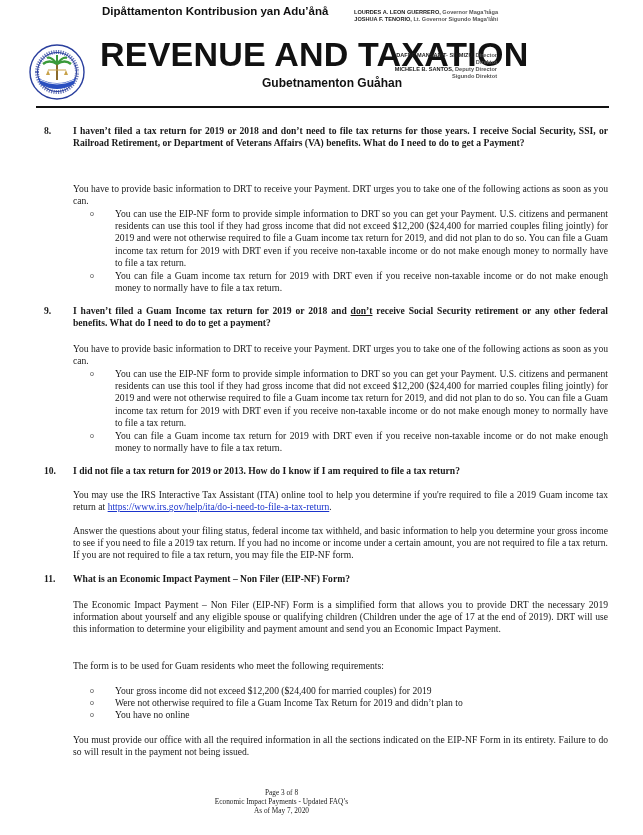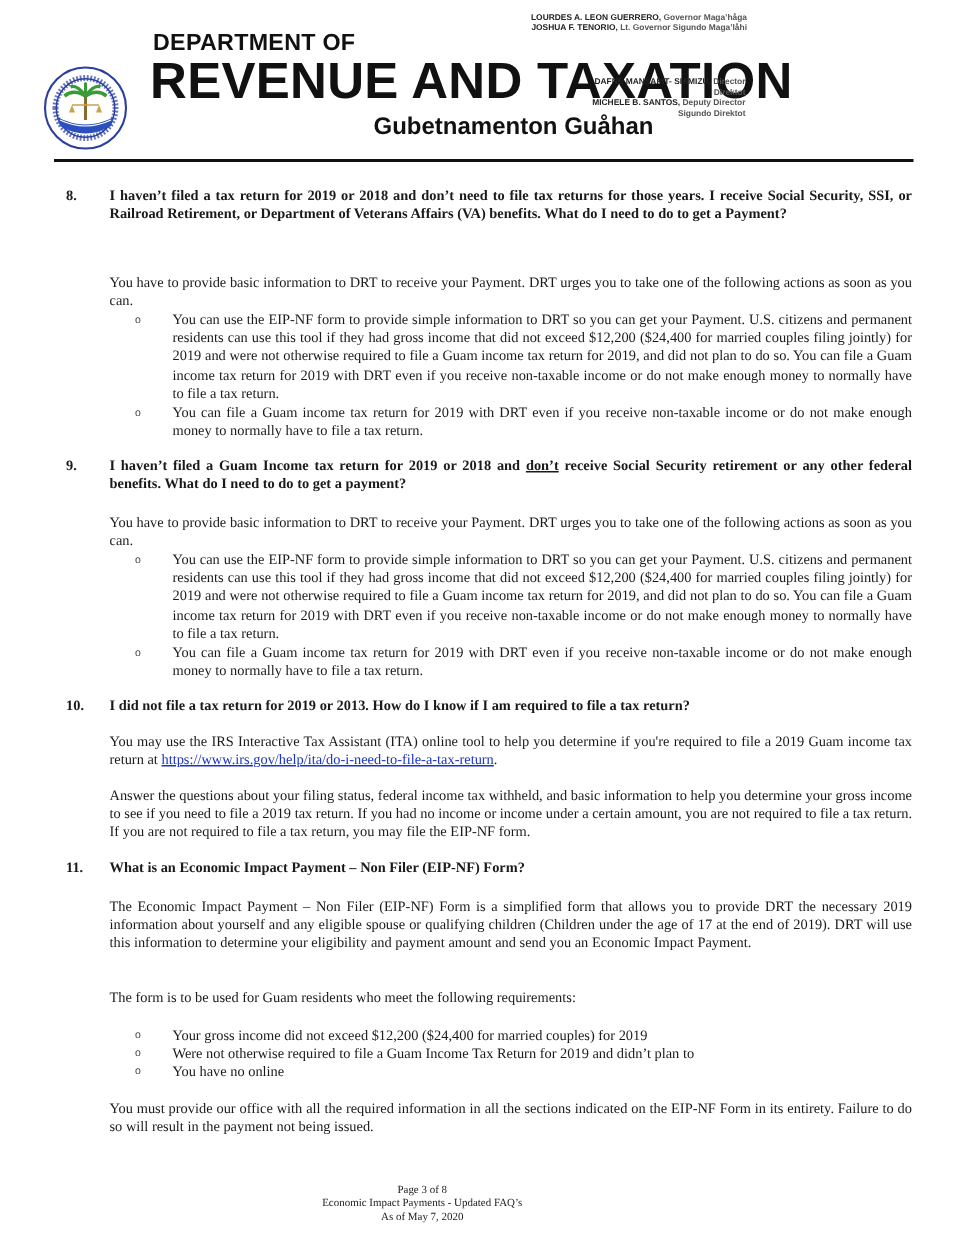--- a/index.html
+++ b/index.html
@@ -5,21 +5,21 @@
   html, body { margin:0; padding:0; background:#ffffff; }
   body { width:643px; height:835px; position:relative; overflow:hidden; color:#111; }
   .page { position:absolute; left:0; top:0; width:643px; height:835px; background:#fff; }
 
   
   .logo { position:absolute; left:29px; top:44px; width:56px; height:56px; }
   .hdr-sub { position:absolute; left:102px; top:5px; font-family:"Liberation Sans", sans-serif; font-size:11.5px; font-weight:bold; color:#111; white-space:nowrap; }
   .hdr-dept { position:absolute; left:102px; top:20px; font-family:"Liberation Sans", sans-serif; font-size:15.5px; font-weight:bold; color:#111; white-space:nowrap; letter-spacing:0.2px; }
   .hdr-main { position:absolute; left:100px; top:36px; font-family:"Liberation Sans", sans-serif; font-size:34px; font-weight:bold; color:#111; white-space:nowrap; line-height:36px; letter-spacing:0.2px; }
   .hdr-gov { position:absolute; left:102px; top:76px; font-family:"Liberation Sans", sans-serif; font-size:14px; font-weight:bold; color:#111; white-space:nowrap; }
-  .hdr-gub { position:absolute; left:249px; top:76px; font-family:"Liberation Sans", sans-serif; font-size:16px; font-weight:bold; color:#111; white-space:nowrap; }
+  .hdr-gub { position:absolute; left:262px; top:76px; font-family:"Liberation Sans", sans-serif; font-size:12px; font-weight:bold; color:#111; white-space:nowrap; }
   .officials { position:absolute; right:146px; text-align:right; font-family:"Liberation Sans", sans-serif; font-size:5.6px; line-height:7px; font-weight:bold; color:#222; white-space:nowrap; }
   .officials.top { top:9px; right:145px; }
   .officials.bot { top:52px; right:146px; }
   .officials .title { font-weight:bold; color:#555; }
   .rule { position:absolute; left:36px; top:106px; width:573px; height:2px; background:#111; }
 
   
   .content { position:absolute; left:0; top:0; width:643px; font-family:"Liberation Serif", serif; font-size:9.6px; line-height:12.2px; color:#1a1a1a; }
   .q { position:absolute; left:44px; width:564px; }
   .q .num { position:absolute; left:0; top:0; font-weight:bold; }
@@ -50,21 +50,21 @@
     <path d="M28 20 Q20 15 14 20" fill="none" stroke="#3a9a3a" stroke-width="2.4"></path>
     <path d="M28 20 Q36 15 42 20" fill="none" stroke="#3a9a3a" stroke-width="2.4"></path>
     <path d="M28 20 Q22 12 18 14" fill="none" stroke="#3a9a3a" stroke-width="2.2"></path>
     <path d="M28 20 Q34 12 38 14" fill="none" stroke="#3a9a3a" stroke-width="2.2"></path>
     <path d="M28 20 Q28 12 28 11" fill="none" stroke="#3a9a3a" stroke-width="2"></path>
     <line x1="19" y1="26" x2="37" y2="26" stroke="#c8a24a" stroke-width="1"></line>
     <path d="M17 31 L19 26 L21 31 Z" fill="#c8a24a"></path>
     <path d="M35 31 L37 26 L39 31 Z" fill="#c8a24a"></path>
   </svg>
 
-  <div class="hdr-dept">DEPARTMENT OF</div>
+  <div class="hdr-sub">Dipåttamenton Kontribusion yan Adu’ånå</div>
   <div class="hdr-main">REVENUE AND TAXATION</div>
   <div class="hdr-gub">Gubetnamenton Guåhan</div>
 
   <div class="officials top">
     <div><span>LOURDES A. LEON GUERRERO,</span> <span class="title">Governor  Maga’håga</span></div>
     <div><span>JOSHUA F. TENORIO,</span> <span class="title">Lt. Governor Sigundo Maga’låhi</span></div>
   </div>
   <div class="officials bot">
     <div><span>DAFNE MANSAPIT- SHIMIZU,</span> <span class="title">Director</span></div>
     <div><span class="title">Direktot</span></div>

